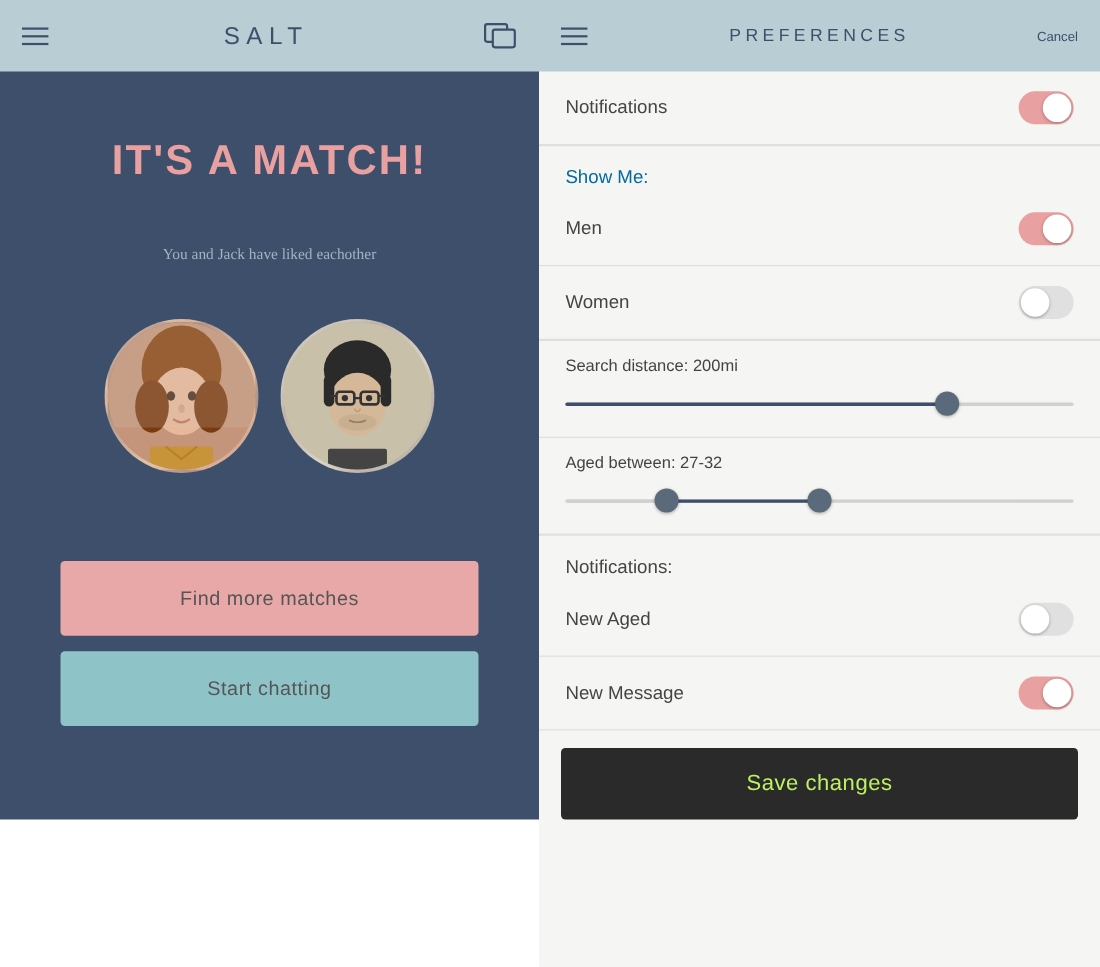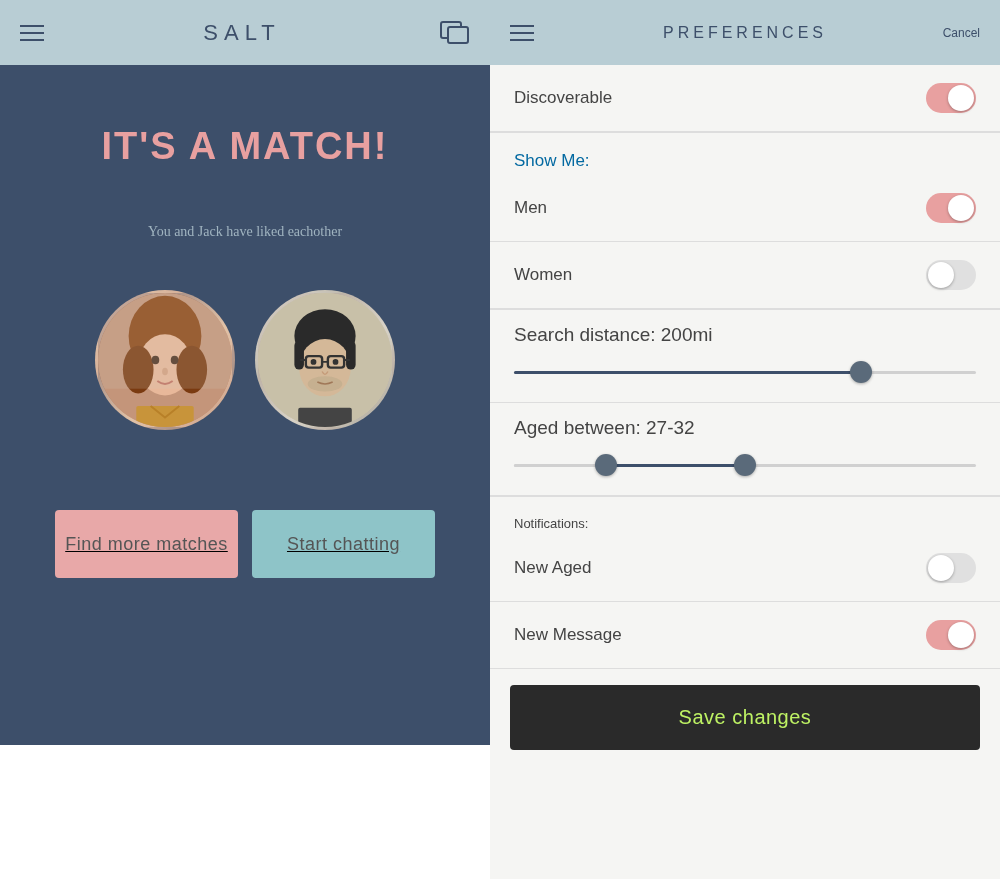--- a/index.html
+++ b/index.html
@@ -108,22 +108,22 @@
 
     .avatar-male {
       background: linear-gradient(135deg, #d0c8b8 0%, #a09080 30%, #c8c0b0 60%, #888070 100%);
       position: relative;
     }
 
     .buttons-section {
       margin-top: 80px;
       width: 380px;
       display: flex;
+      flex-direction: column;
       gap: 14px;
-      text-decoration: underline;
     }
 
     .btn-find-matches {
       width: 100%;
       height: 68px;
       background-color: #e8a8a8;
       border: none;
       border-radius: 4px;
       font-size: 18px;
       color: #555;
@@ -257,21 +257,21 @@
       left: 2px;
     }
 
     
     .slider-section {
       padding: 14px 24px 20px 24px;
       border-bottom: 1px solid #ddd;
     }
 
     .slider-label {
-      font-size: 19px;
+      font-size: 15px;
       color: #444;
       font-weight: 300;
       margin-bottom: 16px;
     }
 
     .slider-track-container {
       position: relative;
       height: 20px;
       display: flex;
       align-items: center;
@@ -332,21 +332,21 @@
       left: calc(20% - 11px);
     }
 
     .thumb-age-right {
       left: calc(50% - 11px);
     }
 
     
     .notif-section {
       padding: 18px 24px 4px 24px;
-      font-size: 13px;
+      font-size: 17px;
       color: #444;
       font-weight: 300;
       border-top: 1px solid transparent;
     }
 
     .save-btn-container {
       padding: 16px 20px 20px 20px;
     }
 
     .save-btn {
@@ -463,21 +463,21 @@
       <span></span>
       <span></span>
     </div>
     <div class="pref-title">PREFERENCES</div>
     <button class="cancel-btn">Cancel</button>
   </div>
 
   <div class="prefs-content">
 
     <div class="pref-row">
-      <span class="pref-row-label">Discoverable</span>
+      <span class="pref-row-label">Notifications</span>
       <div class="toggle-switch toggle-on">
         <div class="toggle-knob"></div>
       </div>
     </div>
 
     <div class="divider"></div>
     <div class="pref-section-label">Show Me:</div>
 
     <div class="pref-row">
       <span class="pref-row-label">Men</span>

